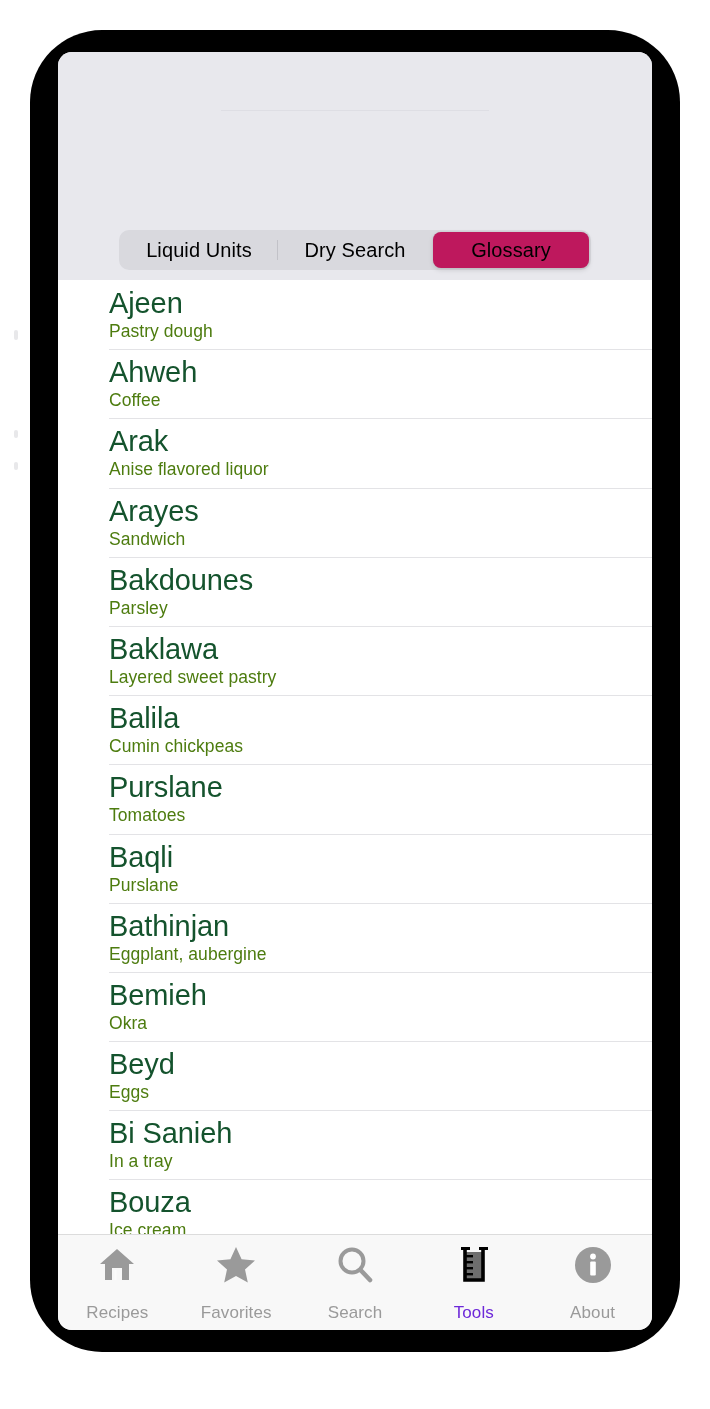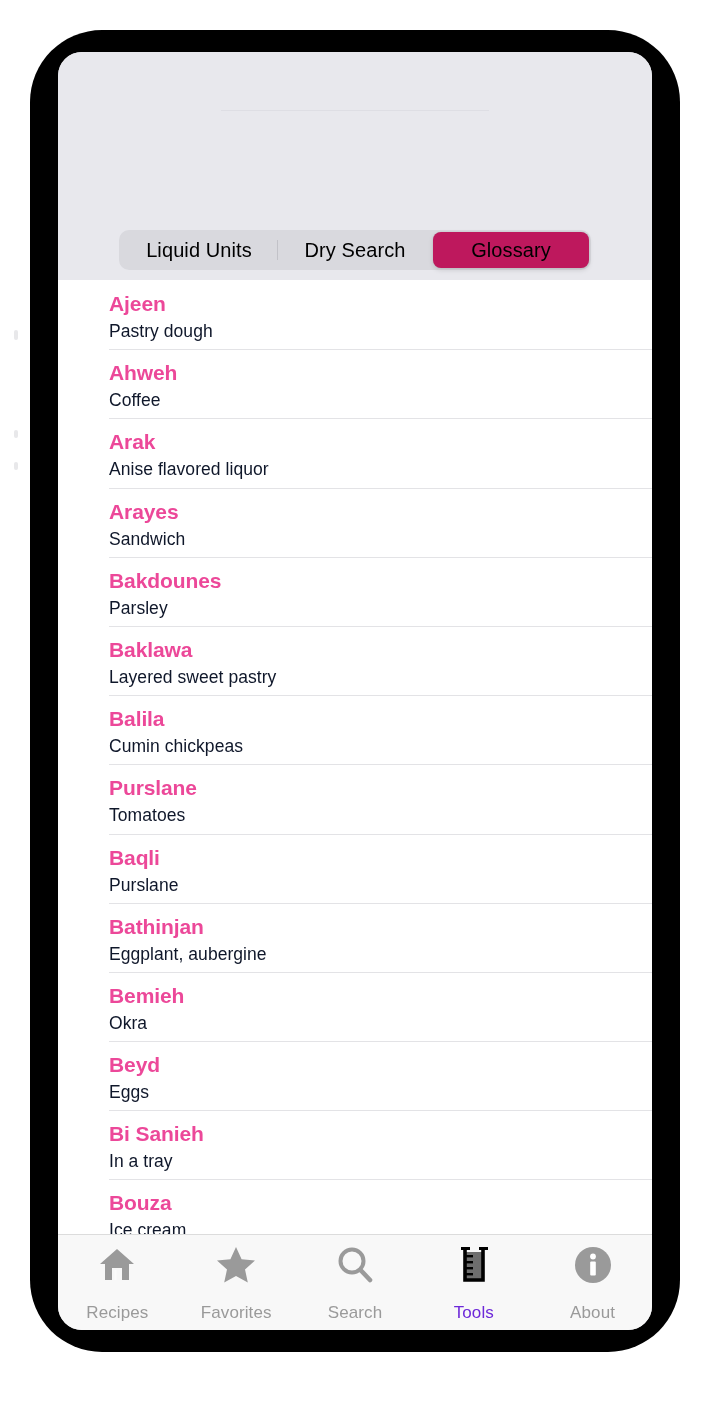--- a/index.html
+++ b/index.html
@@ -45,21 +45,21 @@
   }
 
   
   .screen {
     position: absolute;
     left: 28px;
     top: 22px;
     width: 594px;
     height: 1278px;
     background: #e8e8ed;
-    border-radius: 24px;
+    border-radius: 14px;
     overflow: hidden;
     display: flex;
     flex-direction: column;
   }
 
   
   .nav-region {
     position: relative;
     height: 228px;
     background: #e8e8ed;
@@ -137,31 +137,31 @@
   .list-row + .list-row::before {
     content: "";
     position: absolute;
     left: 51px;
     right: 0;
     top: 0;
     height: 1px;
     background: #e3e3e6;
   }
   .term {
-    font-size: 21px;
+    font-size: 29px;
     line-height: 31px;
-    color: #ec4899;
-    font-weight: 700;
+    color: #14532d;
+    font-weight: 400;
     letter-spacing: -0.1px;
     white-space: nowrap;
   }
   .definition {
     font-size: 17.5px;
     line-height: 23px;
-    color: #0f172a;
+    color: #4d7c0f;
     letter-spacing: 0.05px;
     margin-top: 1px;
     white-space: nowrap;
   }
 
   
   .tab-bar {
     flex: 0 0 auto;
     height: 96px;
     background: #f8f8f8;

